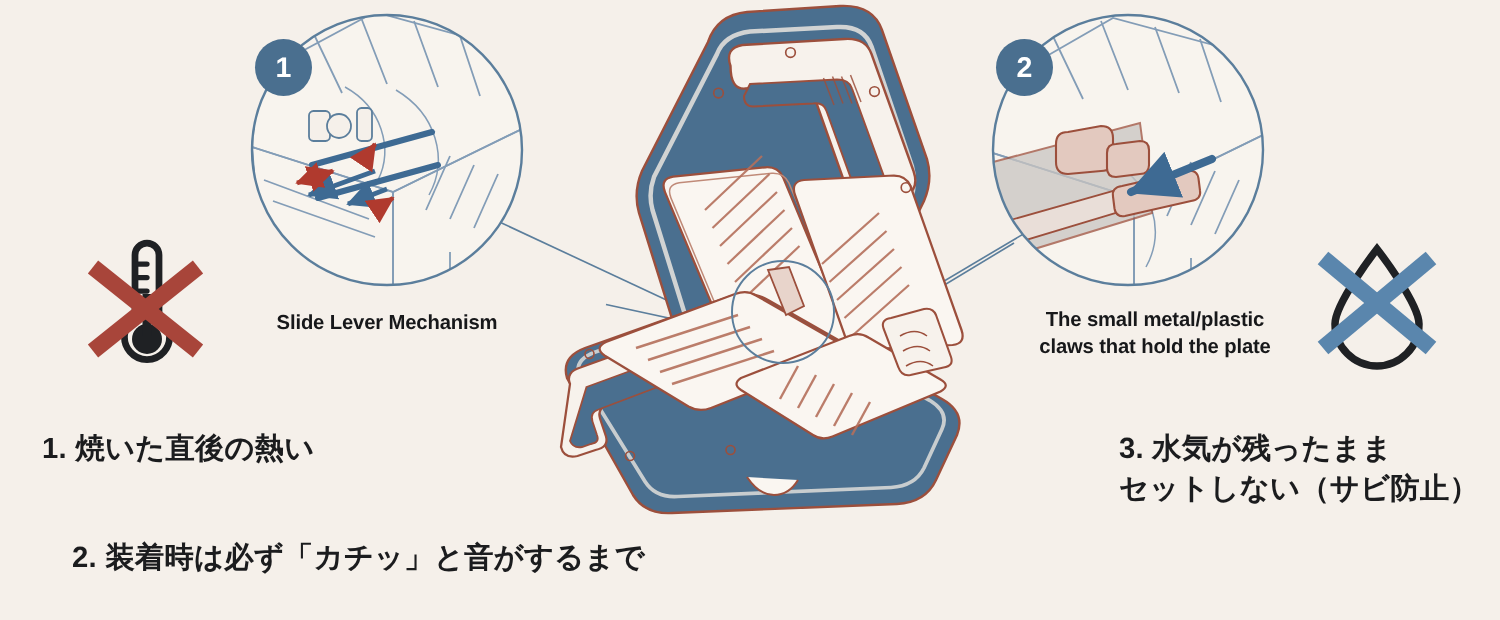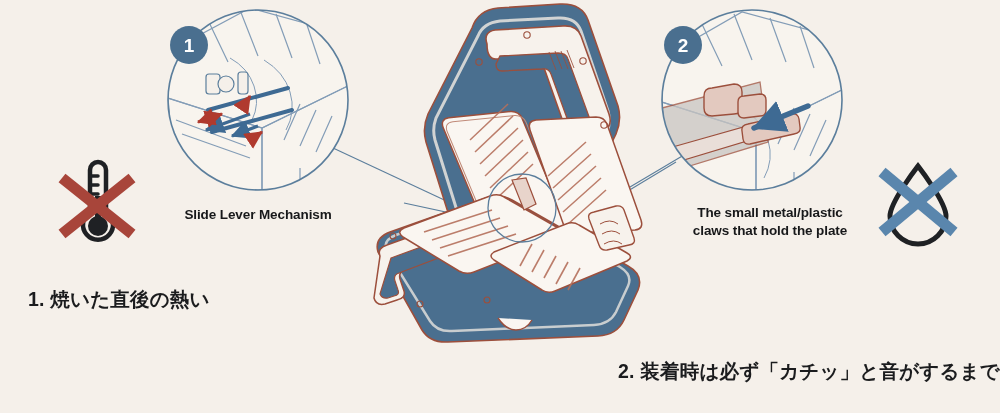--- a/index.html
+++ b/index.html
@@ -67,25 +67,26 @@
     right: 14px;
     top: 258px;
     text-align: left;
   }
   #note-3 .ln2 { display:block; padding-left: 0px; }
   #note-2 {
     position: absolute;
     left: 0;
     right: 0;
     top: 358px;
-    text-align: right;
+    text-align: left;
     font-size: 19.5px;
     font-weight: 700;
     color: #1b1c1e;
     letter-spacing: 0.2px;
+    padding-left: 48px;
   }
   
   .badge {
     position: absolute;
     width: 38px;
     height: 38px;
     border-radius: 50%;
     background: #4a6f8f;
     color: #ffffff;
     font-size: 19px;
@@ -352,16 +353,20 @@
         <line x1="10" y1="20" x2="82" y2="80"></line>
         <line x1="82" y1="20" x2="10" y2="80"></line>
       </g>
     </svg>
   </div>
 
   <div class="note-jp" id="note-1">
     <span class="ln1">1. 焼いた直後の熱い</span>
   </div>
 
+  <div class="note-jp" id="note-3">
+    <span class="ln1">3. 水気が残ったまま</span>
+    <span class="ln2">セットしない（サビ防止）</span>
+  </div>
 
   <div id="note-2">2. 装着時は必ず「カチッ」と音がするまで</div>
 
 </div>
 
 </body></html>

